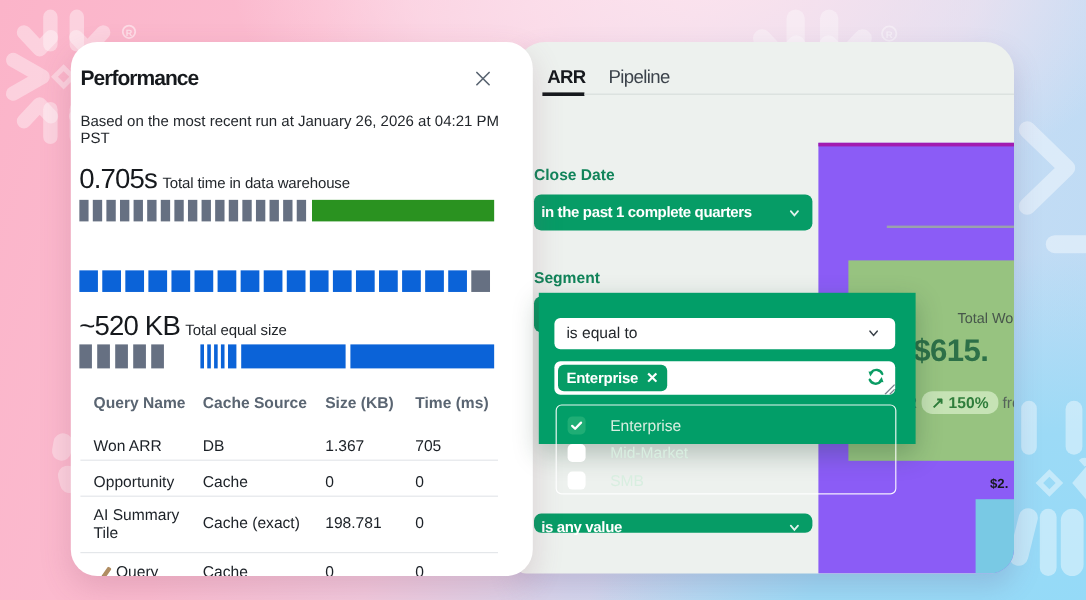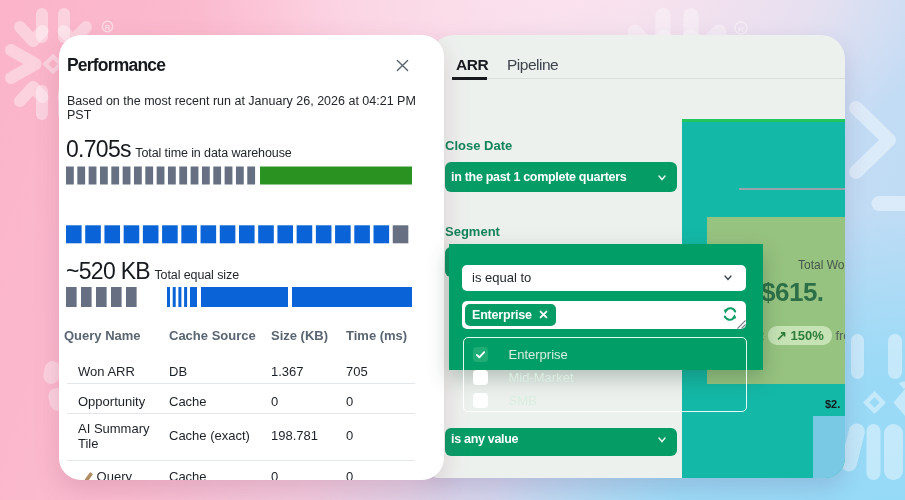--- a/index.html
+++ b/index.html
@@ -28,21 +28,21 @@
   .gbtn {
     position:absolute; left:15px; width:232px; height:30px;
     background:#069c66; border-radius:6px; color:#fff;
     font-size:12.5px; font-weight:bold; line-height:30px; padding-left:6px; letter-spacing:-0.3px;
   }
   .gbtn .chev { position:absolute; right:10px; top:11px; width:10px; height:10px; }
 
   
   #chartcard {
     position:absolute; left:252px; top:84px; right:0; bottom:0;
-    background:#14b8a6; border-top:3px solid #22c55e;
+    background:#8b5cf6; border-top:3px solid #a21caf;
   }
   #chartcard .hline { position:absolute; left:57px; right:0; top:65.5px; height:2px; background:#9aa2ad; }
   #greencard {
     position:absolute; left:25px; top:95px; right:0; height:167px;
     background:#97c380;
   }
   #greencard .twa { position:absolute; left:91px; top:41px; font-size:12px; color:#47564b; }
   #greencard .big { position:absolute; left:54px; top:60px; font-size:26px; font-weight:bold; color:#2d7048; letter-spacing:-0.5px; }
   #greencard .sub { position:absolute; left:48px; top:109px; font-size:13px; color:#55645a; white-space:nowrap; }
   #greencard .pill { display:inline-block; background:#c6e3b5; color:#2f7d3b; border-radius:9px; padding:2px 8px; font-weight:bold; }
@@ -169,21 +169,21 @@
   </div>
 
   <span class="glabel" style="top:102.5px;">Close Date</span>
   <div class="gbtn" style="top:127px;">in the past 1 complete quarters
     <svg class="chev" viewBox="0 0 10 10">
         <path d="M2 3 L5 6.5 L8 3" stroke="rgba(255,255,255,.88)" stroke-width="1.5" fill="none" stroke-linecap="round"></path>
       </svg>
   </div>
   <span class="glabel" style="top:188.5px;">Segment</span>
   <div class="gbtn" style="top:212px;"></div>
-  <div class="gbtn" style="top:393px; height:28px; line-height:22px;">is any value
+  <div class="gbtn" style="top:393px; height:16px; line-height:22px;">is any value
     <svg class="chev" style="top:7px;" viewBox="0 0 10 10">
         <path d="M2 3 L5 6.5 L8 3" stroke="rgba(255,255,255,.88)" stroke-width="1.5" fill="none" stroke-linecap="round"></path>
       </svg>
   </div>
 </div>
 
 <div id="card" class="abs">
   <h1>Performance</h1>
   <svg class="close" viewBox="0 0 14 14">
       <path d="M1.5 1.5 L12.5 12.5 M12.5 1.5 L1.5 12.5" stroke="#5a6572" stroke-width="1.5" fill="none" stroke-linecap="round"></path>
@@ -238,21 +238,21 @@
       <rect x="101.0" y="121" width="3" height="20" fill="#0b63d8"></rect>
       <rect x="106.7" y="121" width="3" height="20" fill="#0b63d8"></rect>
       <rect x="112.4" y="121" width="3" height="20" fill="#0b63d8"></rect>
       <rect x="118.1" y="121" width="3" height="20" fill="#0b63d8"></rect>
       <rect x="124" y="121" width="7" height="20" fill="#0b63d8"></rect>
       <rect x="135" y="121" width="87" height="20" fill="#0b63d8"></rect>
       <rect x="226" y="121" width="120" height="20" fill="#0b63d8"></rect>
     </svg>
 
   <div id="tbl">
-    <span class="cell hrow" style="left:5px; top:293px;text-align:center;">Query Name</span>
+    <span class="cell hrow" style="left:19px; top:293px;text-align:center;">Query Name</span>
     <span class="cell hrow" style="left:110px; top:293px;">Cache Source</span>
     <span class="cell hrow" style="left:212px; top:293px;">Size (KB)</span>
     <span class="cell hrow" style="left:287px; top:293px;">Time (ms)</span>
 
     <span class="cell" style="left:19px; top:329px;">Won ARR</span>
     <span class="cell" style="left:110px; top:329px;">DB</span>
     <span class="cell" style="left:212px; top:329px;">1.367</span>
     <span class="cell" style="left:287px; top:329px;">705</span>
     <div class="rline" style="top:348px;"></div>
 

